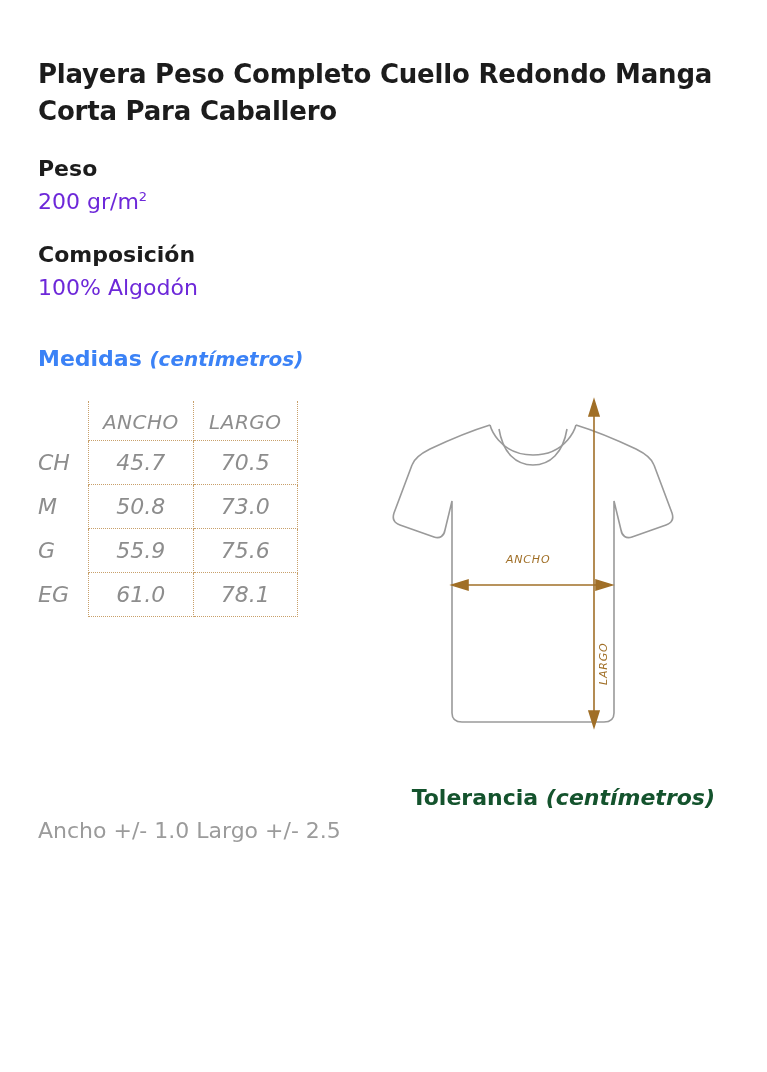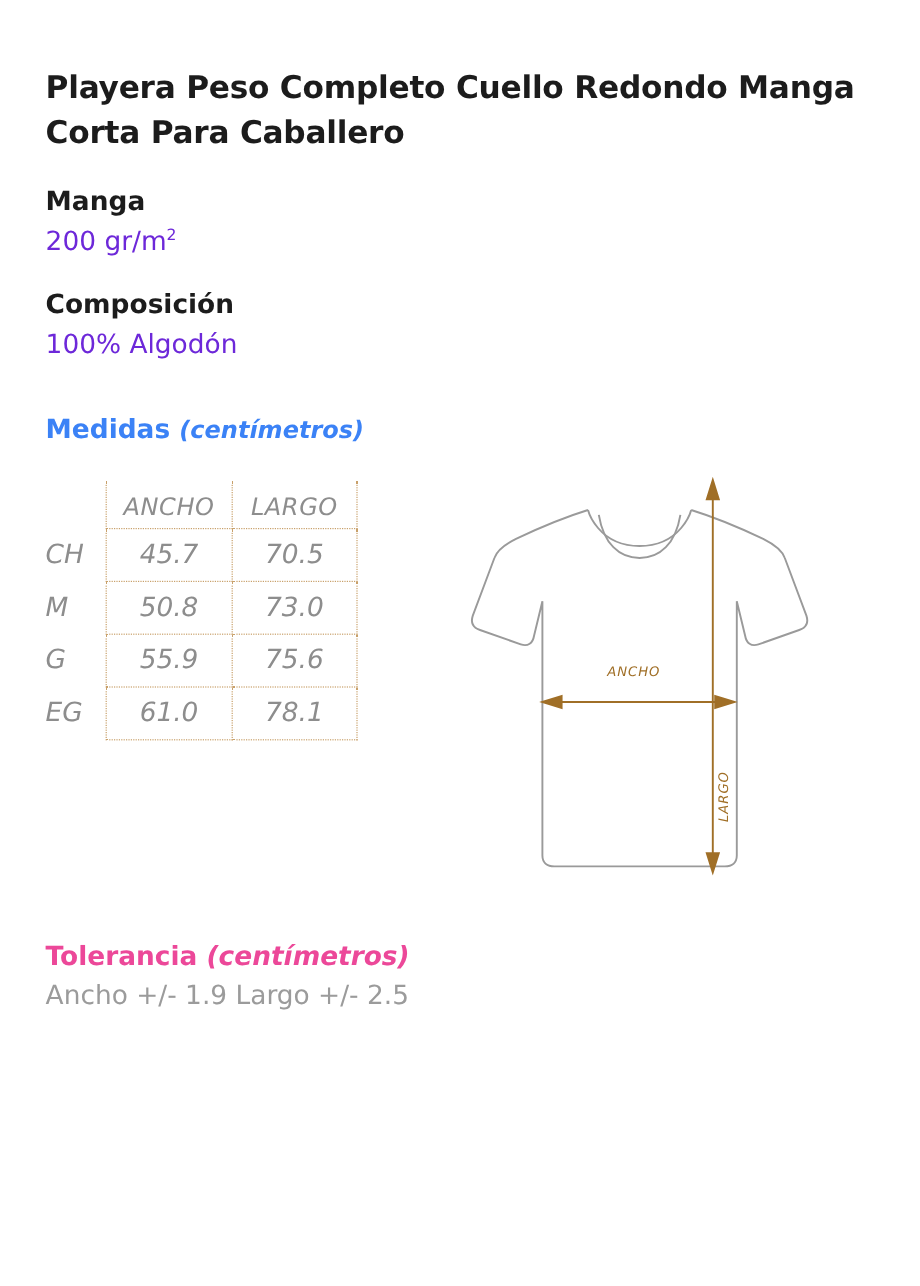--- a/index.html
+++ b/index.html
@@ -115,38 +115,39 @@
     position: absolute;
     left: 330px;
     top: 0;
     width: 330px;
     height: 350px;
   }
   .tol-block { margin-top: 46px; }
   .tol-head {
     font-size: 22px;
     font-weight: bold;
-    color: #ec4899;
+    color: #14532d;
+    text-align: right;
   }
   .tol-head .unit { font-style: italic; font-weight: bold; }
   .tol-value {
     font-size: 22px;
     color: #9b9b9b;
     margin-top: 8px;
   }
 </style>
 </head>
 <body>
 
 <div class="page">
 
   <h1 class="product-title">Playera Peso Completo Cuello Redondo Manga Corta Para Caballero</h1>
 
   <div class="spec-block">
-    <div class="spec-label">Manga</div>
+    <div class="spec-label">Peso</div>
     <div class="spec-value"><span>200 gr/m</span><sup>2</sup></div>
   </div>
 
   <div class="spec-block">
     <div class="spec-label">Composición</div>
     <div class="spec-value">100% Algodón</div>
   </div>
 
 
   <div class="medidas-block">
@@ -208,16 +209,16 @@
           </g>
           <text x="239" y="296" font-family="DejaVu Sans, sans-serif" font-size="11" fill="#a06f27" letter-spacing="0.8" transform="rotate(-90 239 296)">LARGO</text>
         </svg>
       </div>
 
     </div>
   </div>
 
   <div class="tol-block">
     <div class="tol-head"><span>Tolerancia</span> <span class="unit">(centímetros)</span></div>
-    <div class="tol-value">Ancho +/- 1.9 Largo +/- 2.5</div>
+    <div class="tol-value">Ancho +/- 1.0 Largo +/- 2.5</div>
   </div>
 
 </div>
 
 </body></html>

